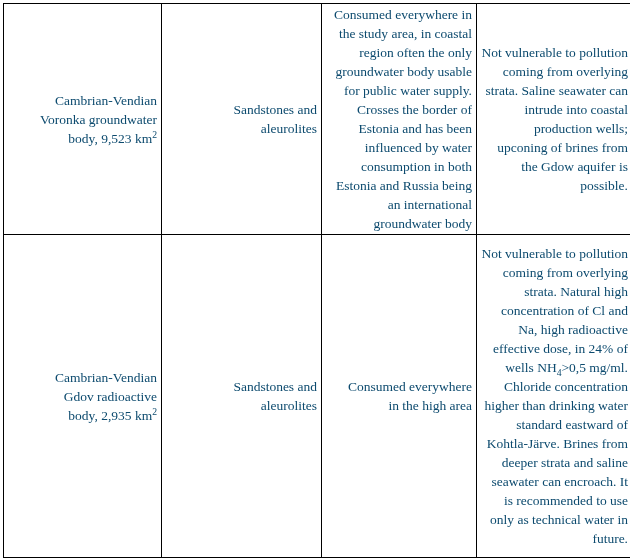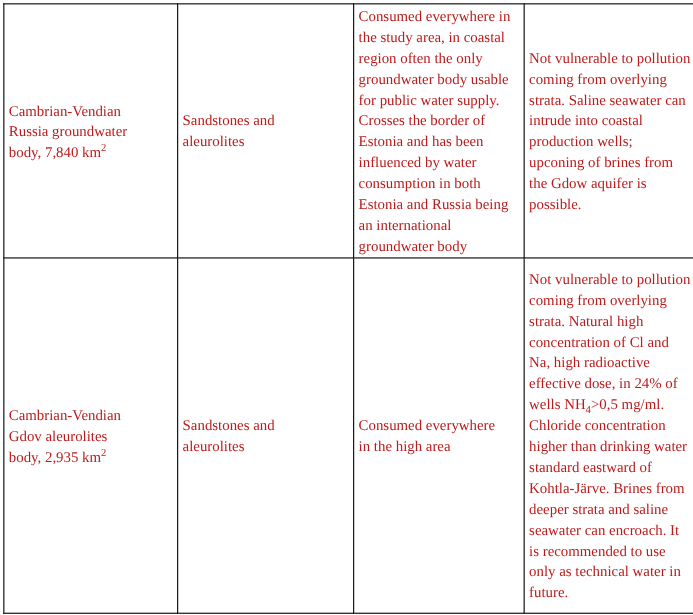--- a/index.html
+++ b/index.html
@@ -29,25 +29,25 @@
     top: 3px;
     width: 629px;
     border-collapse: collapse;
     table-layout: fixed;
     background: #ffffff;
   }
 
   table.gw-table td {
     border: 1px solid #000000;
     vertical-align: middle;
-    text-align: left;
+    text-align: right;
     font-family: "Liberation Serif", "DejaVu Serif", serif;
     font-size: 13.5px;
     line-height: 19px;
-    color: #b91c1c;
+    color: #0c4a6e;
     padding: 1px 4px;
   }
 
   
   col.c1 { width: 158px; }
   col.c2 { width: 160px; }
   col.c3 { width: 155px; }
   col.c4 { width: 156px; }
 
   tr.row-1 td { height: 223px; }
@@ -74,42 +74,42 @@
       <col class="c1">
       <col class="c2">
       <col class="c3">
       <col class="c4">
     </colgroup>
     <tbody>
 
       <tr class="row-1">
         <td>
           <span class="cell-text">Cambrian-Vendian</span>
-          <span class="cell-text">Russia groundwater</span>
-          <span class="cell-text"><span>body, 7,840  km</span><sup>2</sup></span>
+          <span class="cell-text">Voronka groundwater</span>
+          <span class="cell-text"><span>body, 9,523  km</span><sup>2</sup></span>
         </td>
 
         <td>
           <span class="cell-text">Sandstones and
 aleurolites</span>
         </td>
 
         <td class="top-align">
           <span class="cell-text">Consumed everywhere in the study area, in coastal region often the only groundwater body usable for public water supply. Crosses the border of Estonia and has been influenced by water consumption in both Estonia and Russia being an international groundwater body</span>
         </td>
 
         <td>
           <span class="cell-text">Not vulnerable to pollution coming from overlying strata. Saline seawater can intrude into coastal production wells; upconing of brines from the Gdow aquifer is possible.</span>
         </td>
       </tr>
 
       <tr class="row-2">
         <td>
           <span class="cell-text">Cambrian-Vendian</span>
-          <span class="cell-text">Gdov aleurolites</span>
+          <span class="cell-text">Gdov radioactive</span>
           <span class="cell-text"><span>body, 2,935 km</span><sup>2</sup></span>
         </td>
 
         <td>
           <span class="cell-text">Sandstones and
 aleurolites</span>
         </td>
 
         <td>
           <span class="cell-text">Consumed everywhere

